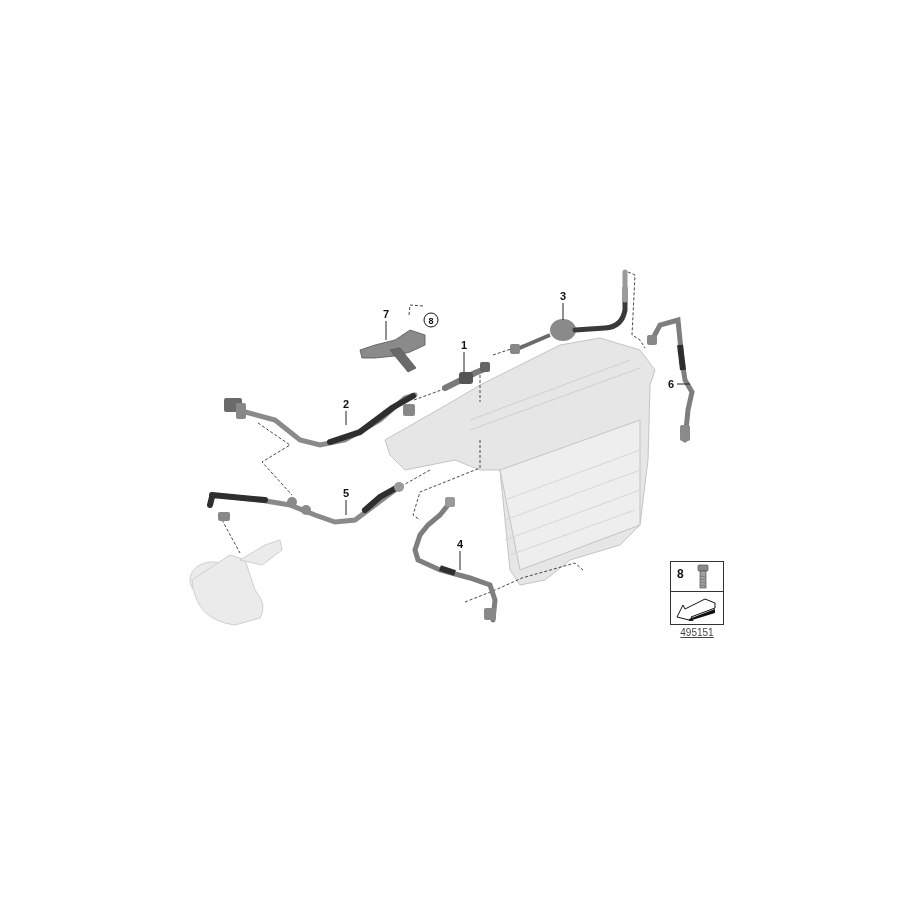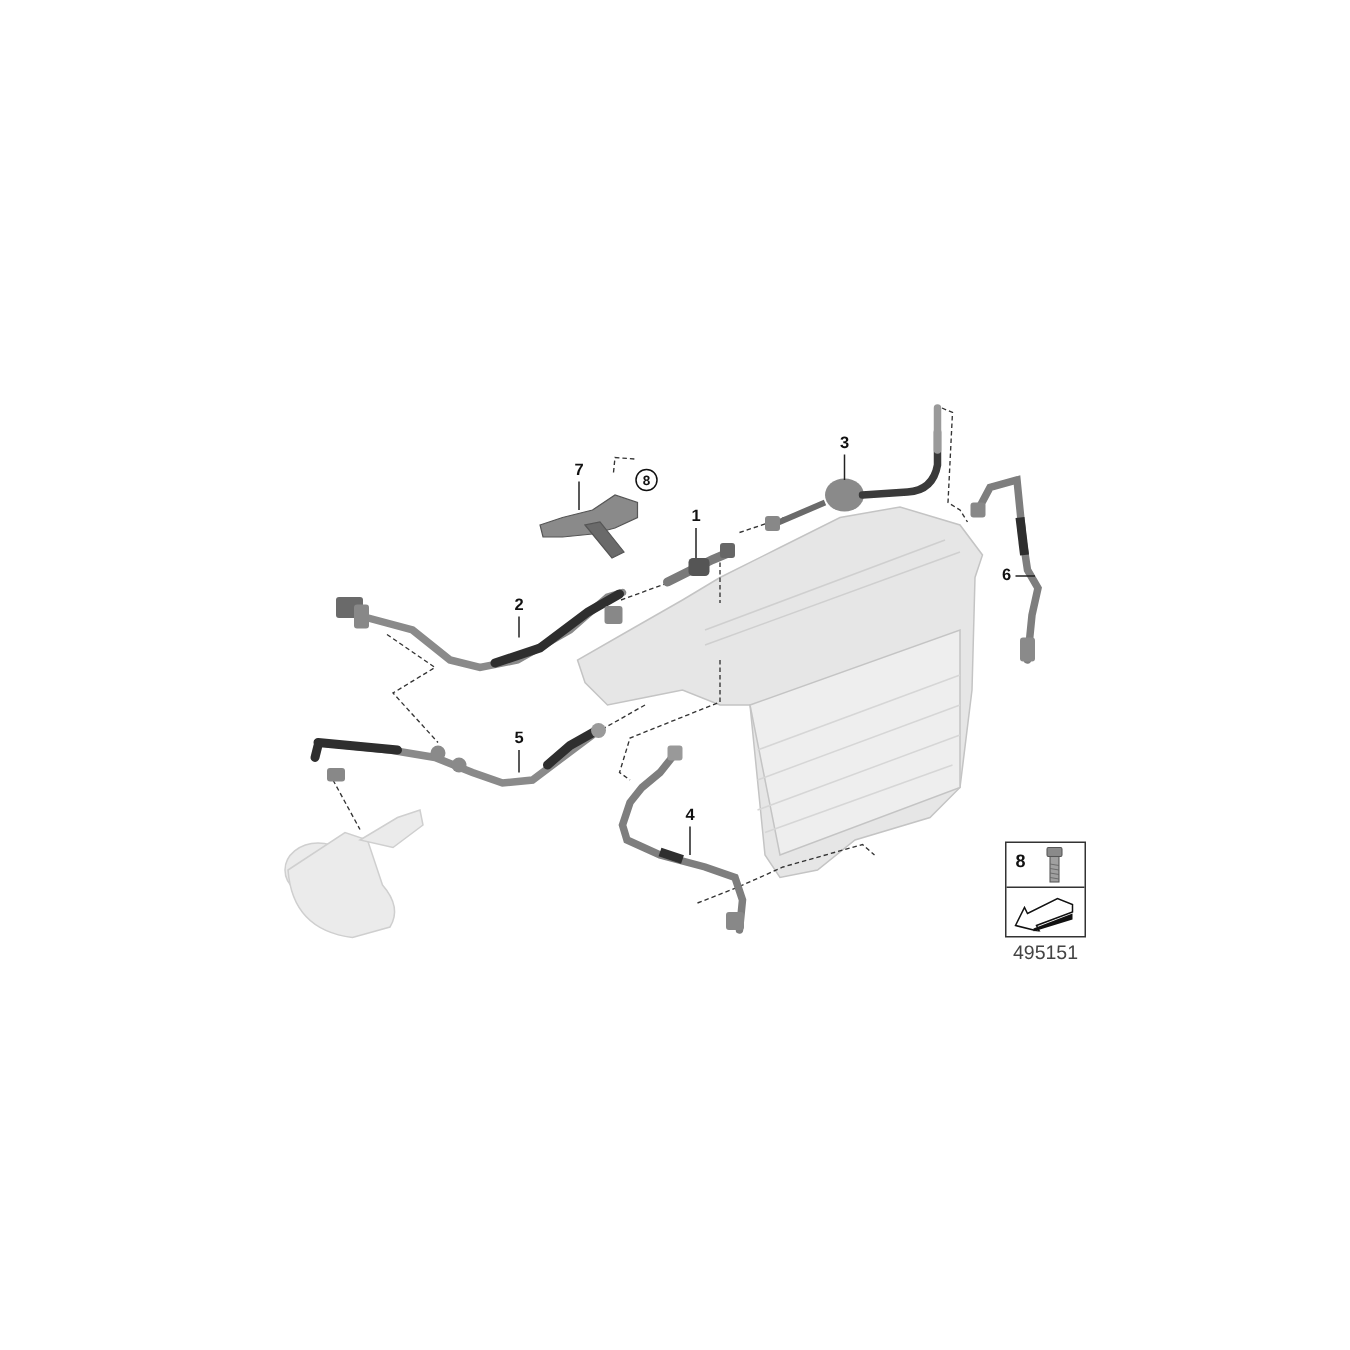--- a/index.html
+++ b/index.html
@@ -3,21 +3,21 @@
 <meta charset="utf-8">
 <style>
   html, body { margin:0; padding:0; background:#ffffff; }
   body { width:900px; height:900px; position:relative; overflow:hidden; font-family:"Liberation Sans", sans-serif; }
   #diagram { position:absolute; left:0; top:0; width:900px; height:900px; }
   .callout { position:absolute; font-family:"Liberation Sans", sans-serif; font-weight:bold; font-size:11px; color:#111; transform:translate(-50%,-50%); line-height:1; }
   .callout-circled { position:absolute; width:13px; height:13px; border:1.3px solid #111; border-radius:50%; font-family:"Liberation Sans", sans-serif; font-weight:bold; font-size:9px; color:#111; display:flex; align-items:center; justify-content:center; transform:translate(-50%,-50%); background:#fff; }
   .legend-box { position:absolute; left:670px; top:561px; width:52px; height:62px; border:1px solid #333; background:#fff; }
   .legend-top { position:absolute; left:0; top:0; width:52px; height:29px; border-bottom:1px solid #333; }
   .legend-num { position:absolute; left:6px; top:5px; font-weight:bold; font-size:12px; color:#111; }
-  .legend-code { position:absolute; left:671px; top:627px; width:52px; text-align:center; font-size:13px; color:#444; }
+  .legend-code { position:absolute; left:671px; top:627px; width:52px; text-align:center; font-size:10px; color:#444;text-decoration:underline; }
 </style>
 </head>
 <body>
 
 <svg id="diagram" viewBox="0 0 900 900" xmlns="http://www.w3.org/2000/svg">
 
   <g fill="#e6e6e6" stroke="#c4c4c4" stroke-width="1">
     <path d="M390 455 L385 440 L420 420 L455 400 L480 385 L520 365 L560 345 L600 338 L640 350 L655 370 L650 385 L648 460 L640 525 L620 545 L570 560 L545 580 L520 585 L510 570 L505 520 L500 470 L480 470 L455 460 L430 465 L405 470 Z"></path>
     <path d="M500 470 L640 420 L640 525 L520 570 Z" fill="#eeeeee"></path>
     <path d="M470 420 L630 360" stroke="#cfcfcf" fill="none"></path>

